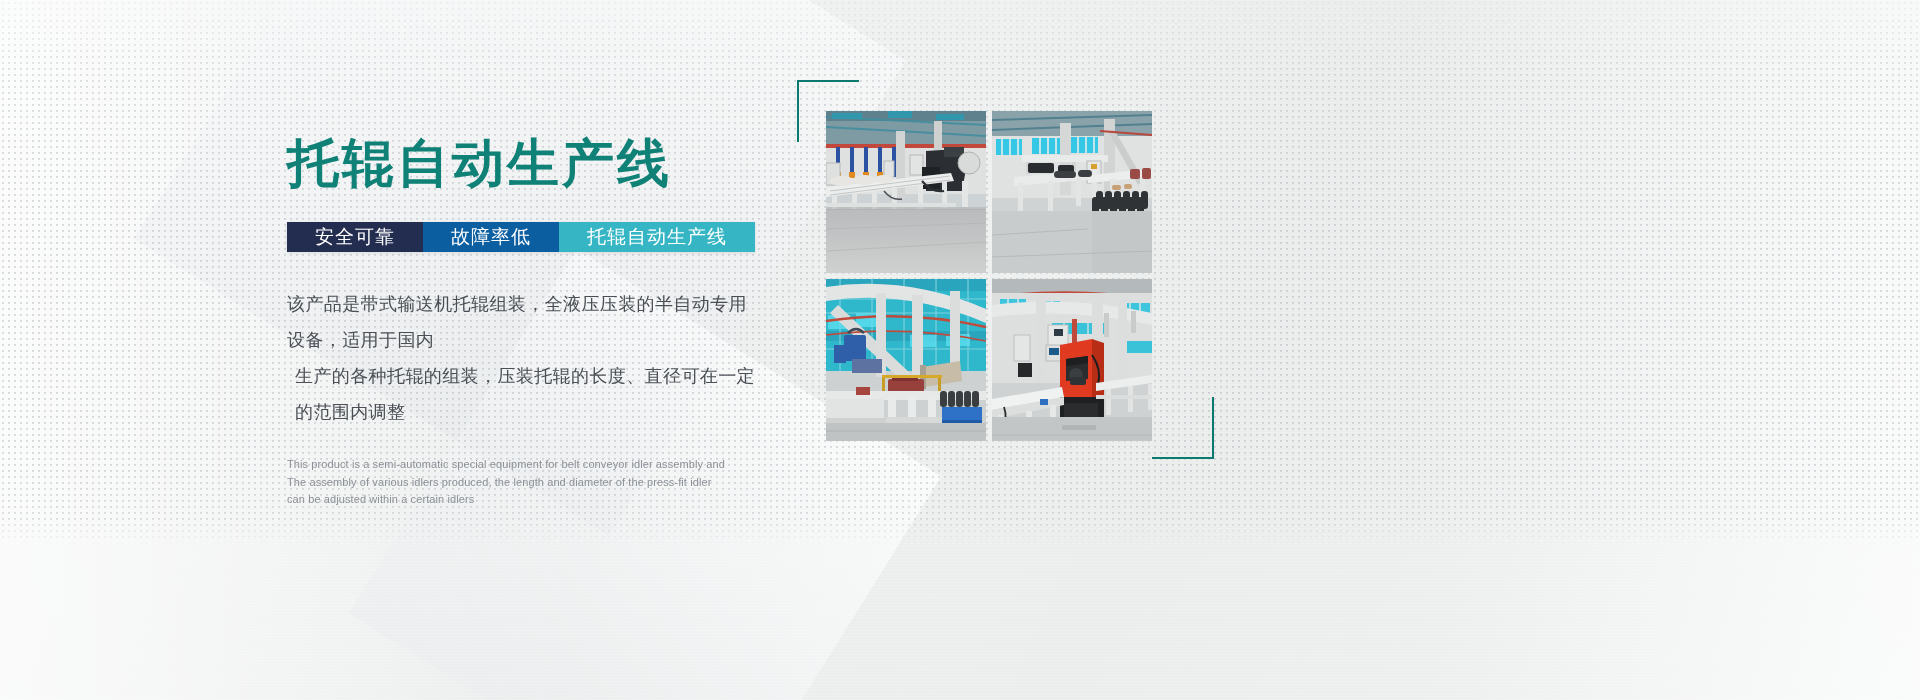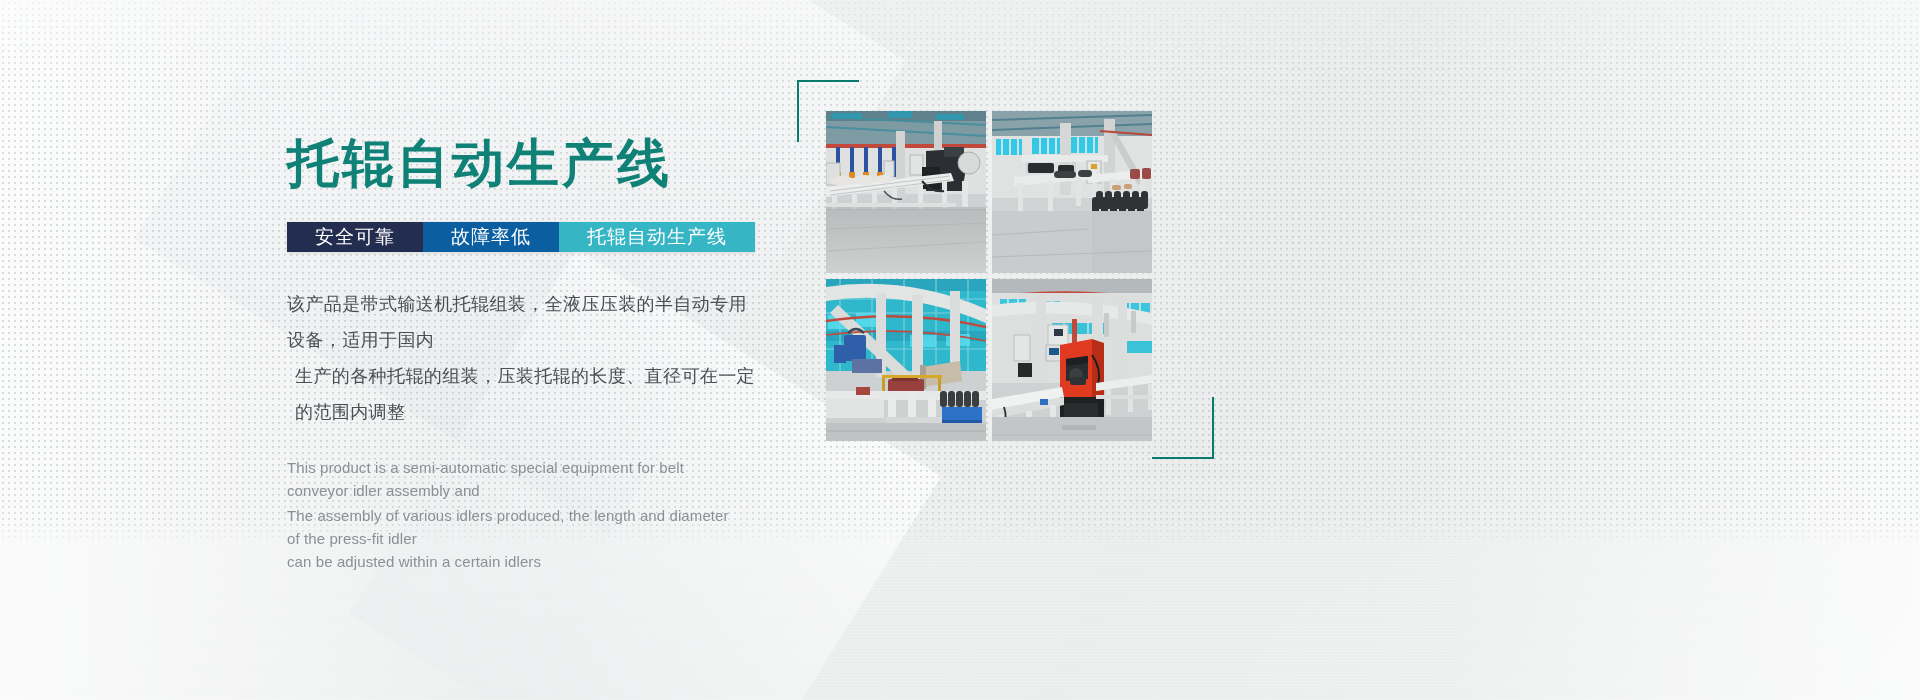--- a/index.html
+++ b/index.html
@@ -150,21 +150,21 @@
     font-size: 18px;
     line-height: 2.0;
     color: #4a4f55;
     letter-spacing: .4px;
     width: 470px;
   }
   .desc-cn .l2 { padding-left: 8px; display: block; }
 
   .desc-en {
     margin-top: 26px;
-    font-size: 15px;
+    font-size: 11px;
     line-height: 1.55;
     color: #8b9096;
     letter-spacing: .1px;
     width: 450px;
   }
   .desc-en p { margin: 0; }
   .desc-en .gap { margin-top: 1px; }
 
   
   .photo-area {

